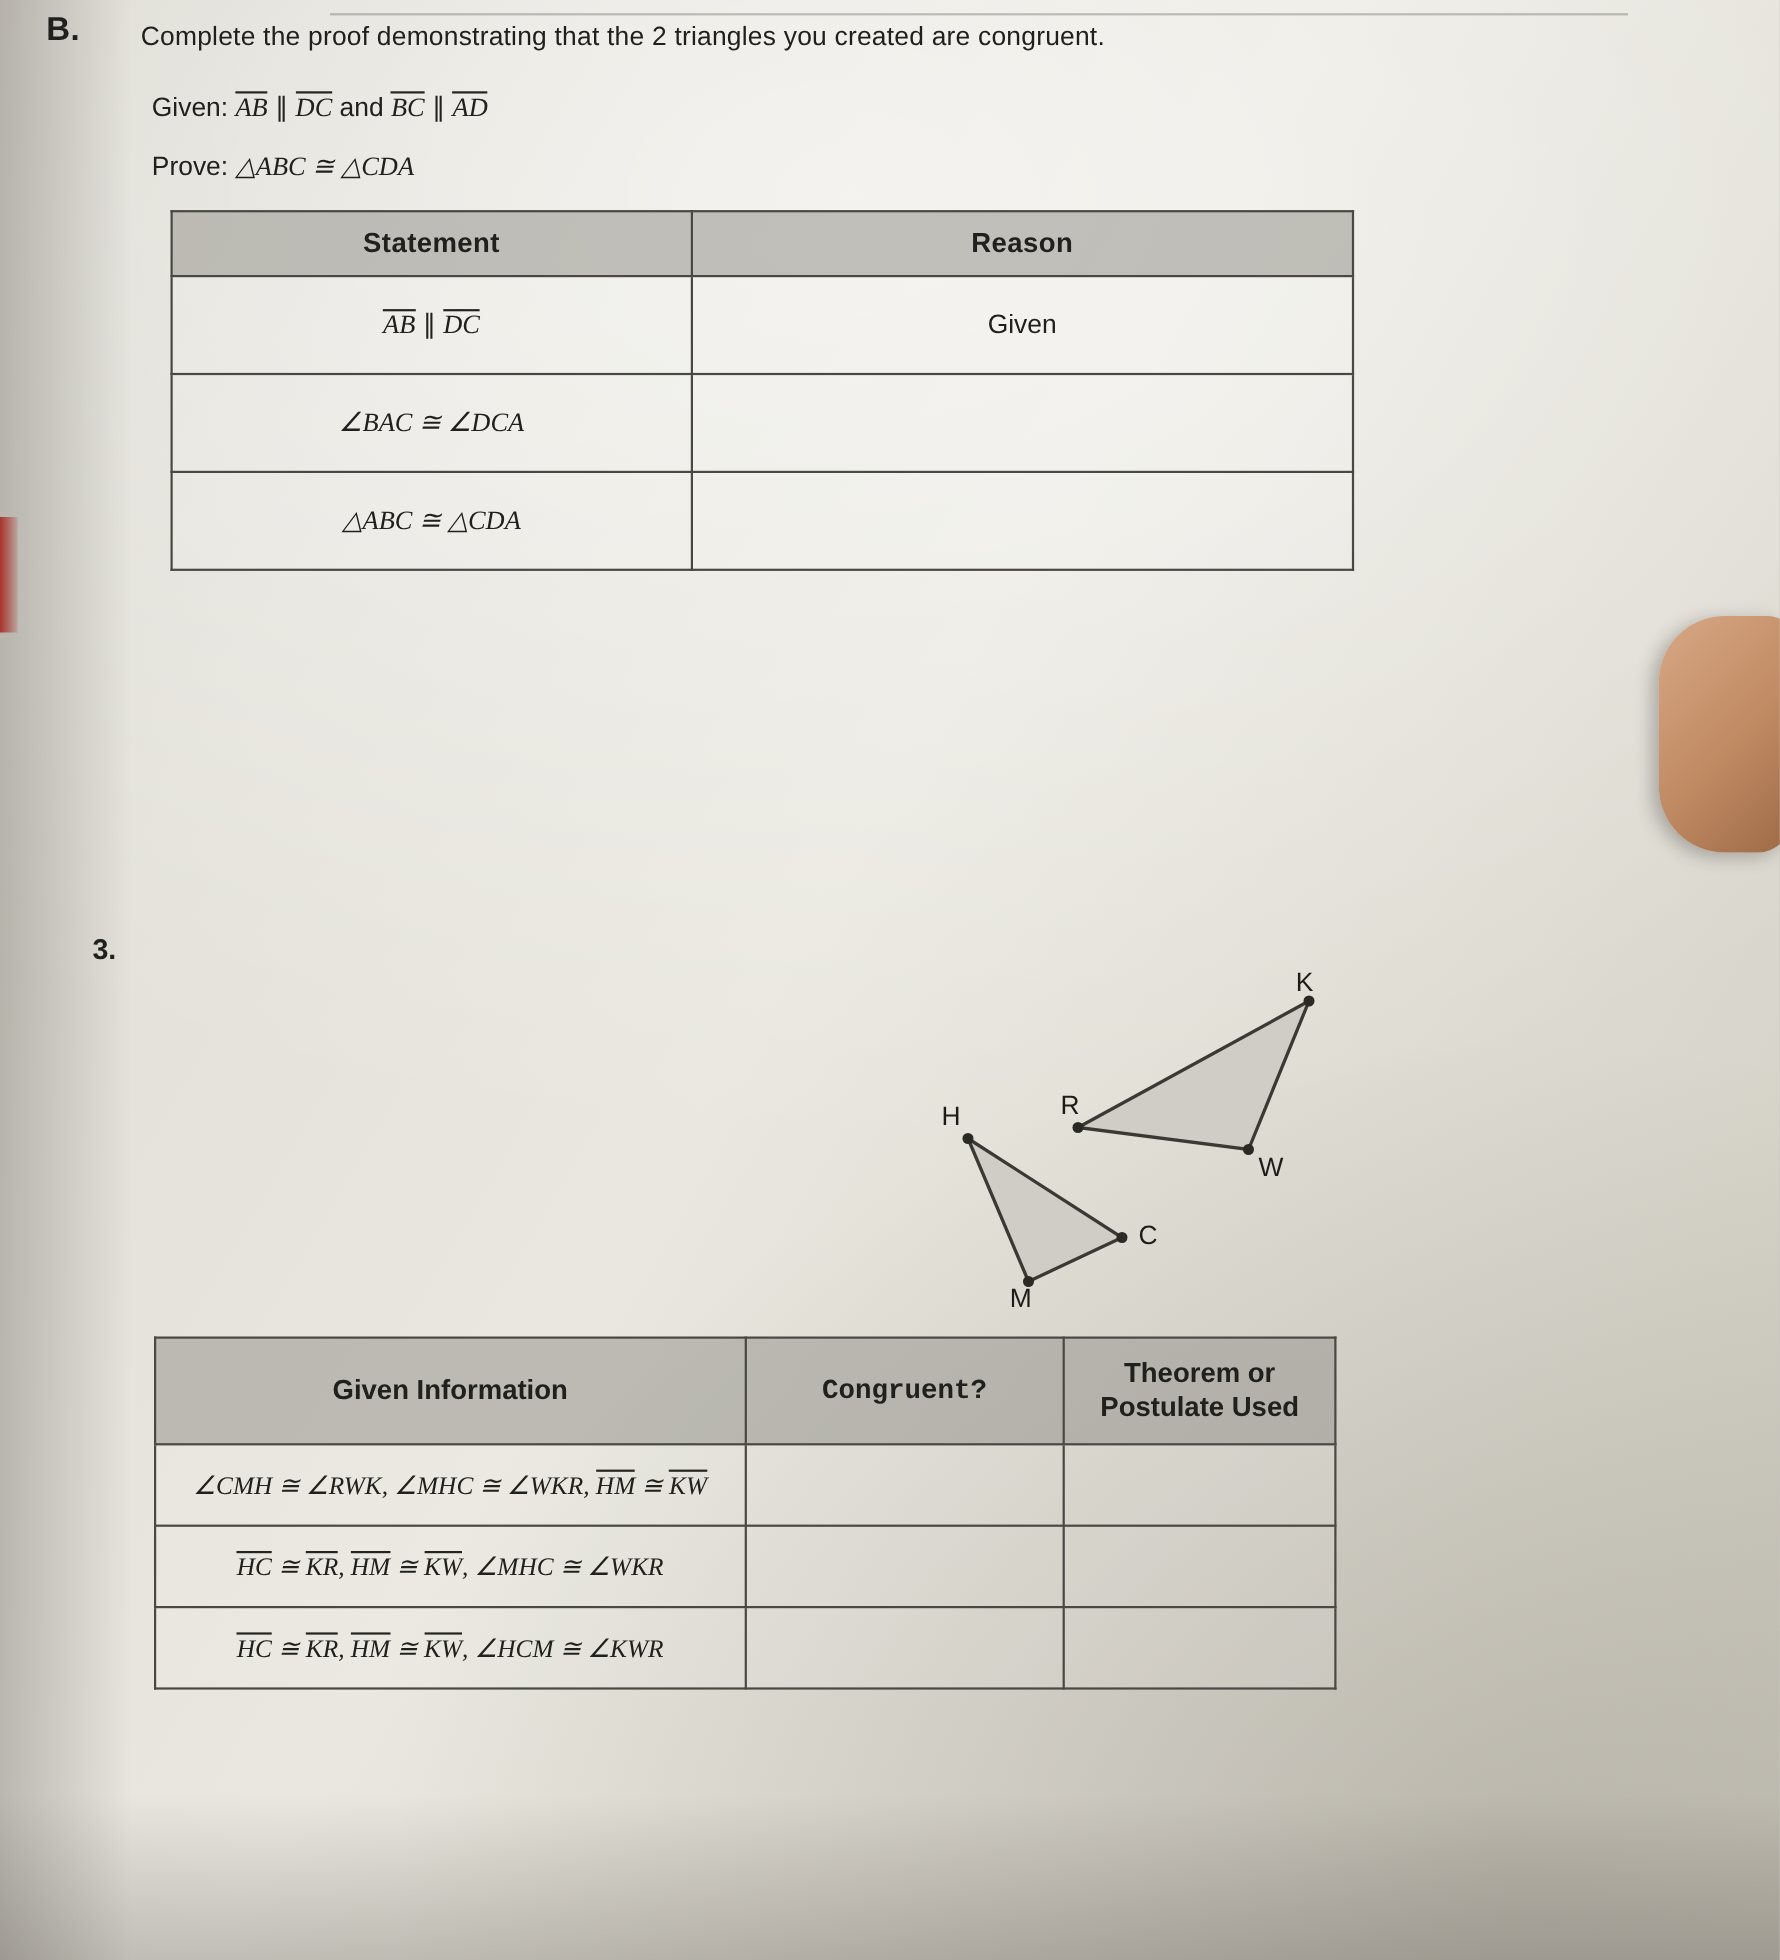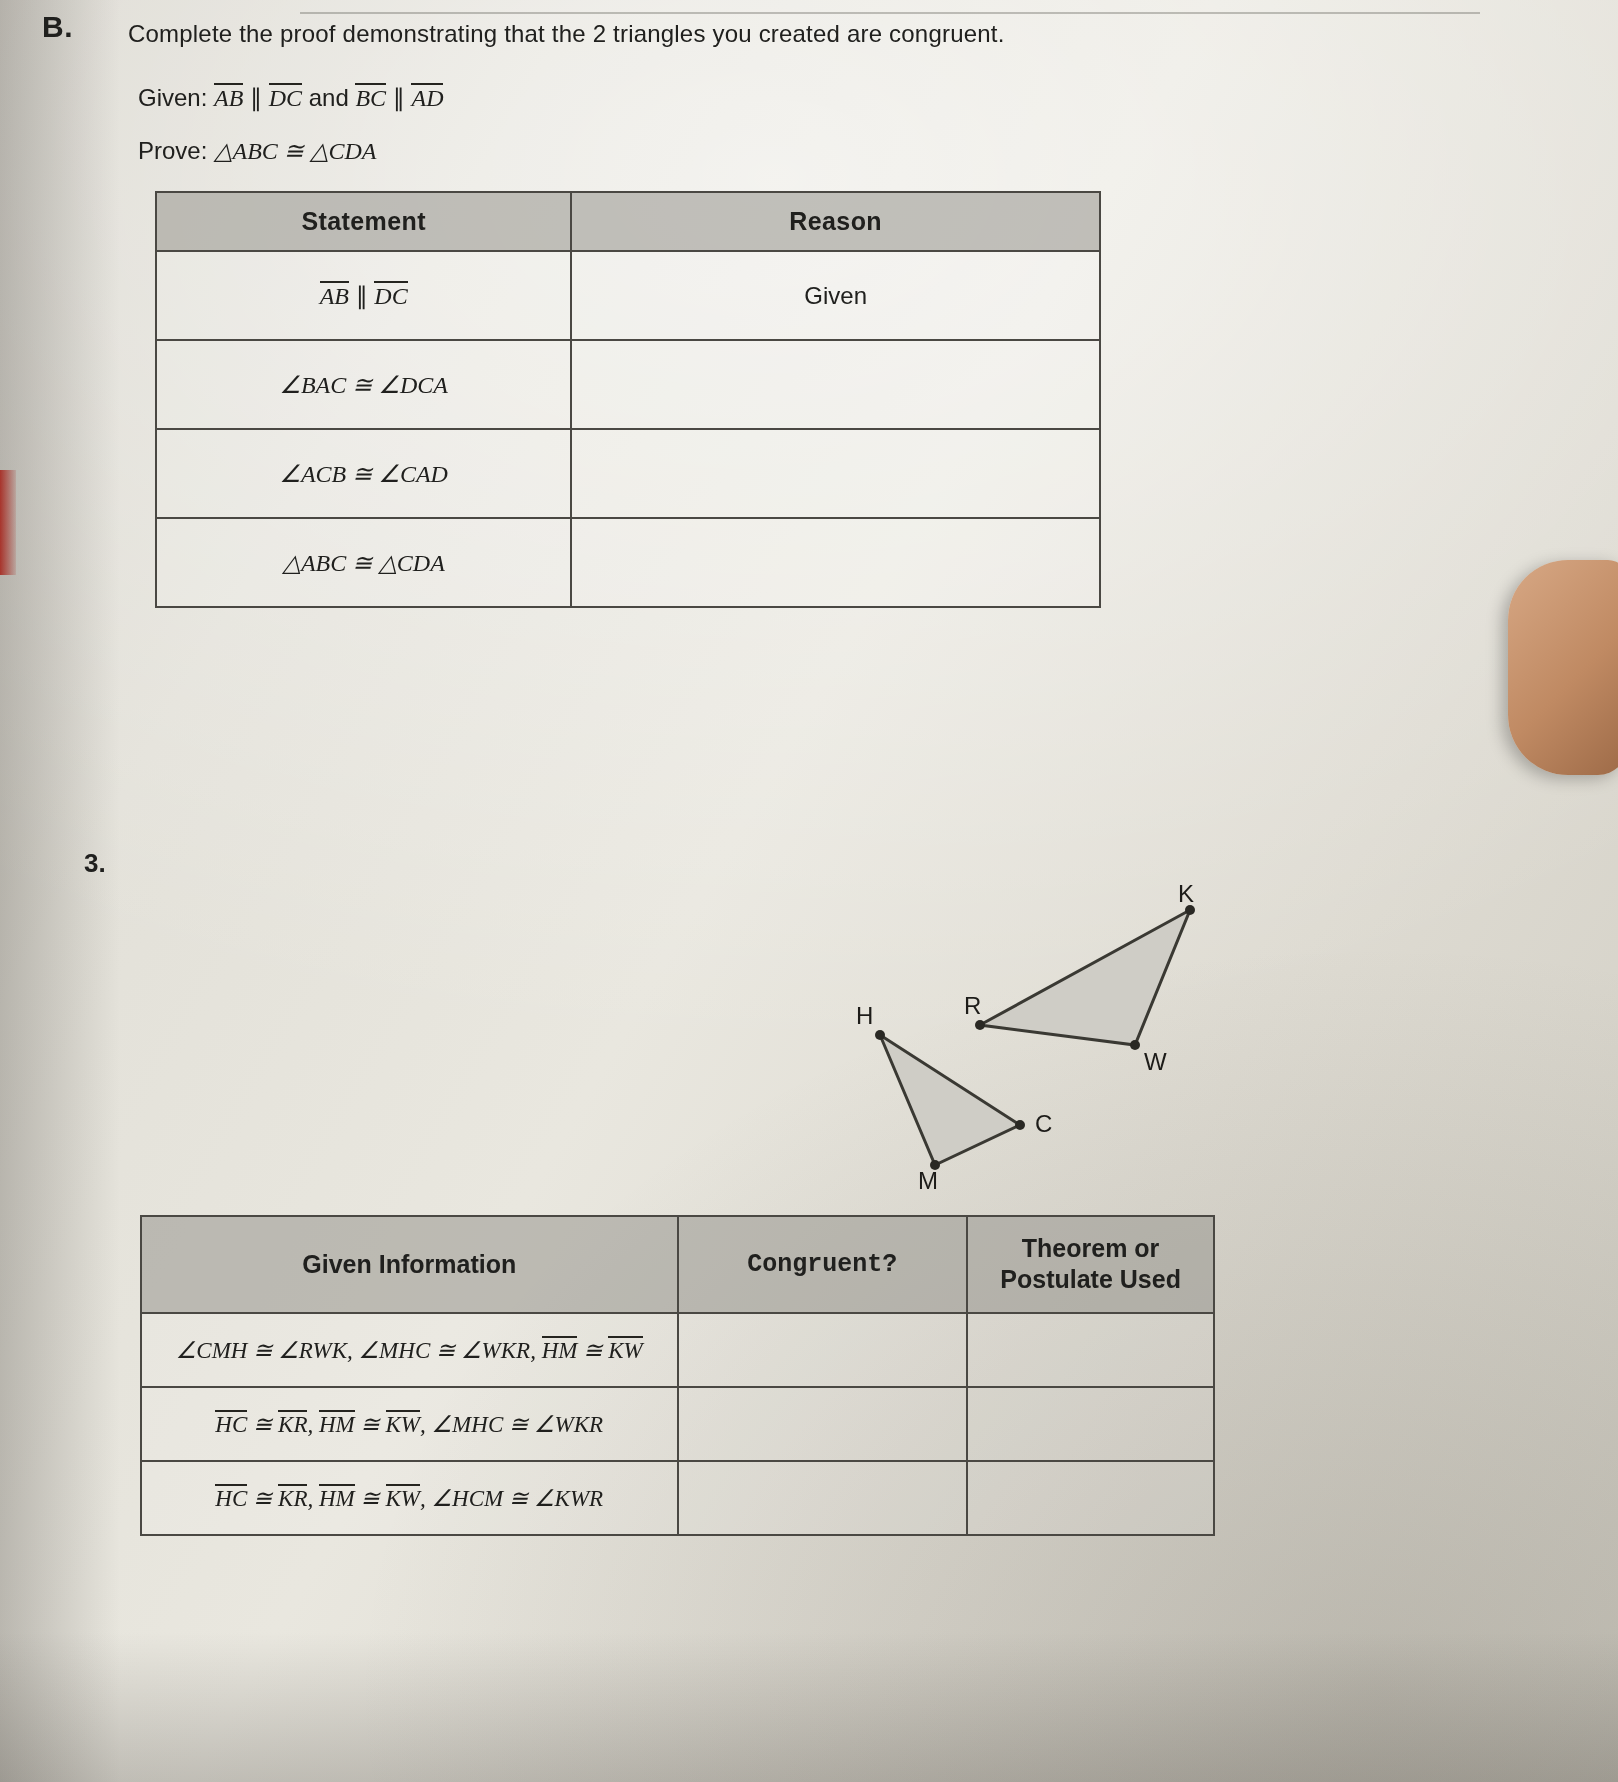--- a/index.html
+++ b/index.html
@@ -92,21 +92,21 @@
     padding-top: 1px;
     line-height: 1.05;
     font-family: "Liberation Serif", serif;
     font-style: italic;
   }
 
   
   table.proof {
     position: absolute;
     left: 155px; top: 191px;
-    width: 946px;
+    width: 1076px;
     border-collapse: collapse;
     background: rgba(255,255,255,0.12);
   }
   table.proof th, table.proof td {
     border: 2px solid #4a4843;
     text-align: center;
     vertical-align: middle;
   }
   table.proof th {
     background: rgba(150,148,140,0.55);
@@ -221,24 +221,20 @@
       <tr>
         <td>
           <span class="ovr">AB</span>
           <span class="serif">∥</span>
           <span class="ovr">DC</span>
         </td>
         <td>Given</td>
       </tr>
       <tr>
         <td class="ital">∠BAC ≅ ∠DCA</td>
-        <td></td>
-      </tr>
-      <tr>
-        <td class="ital">∠ACB ≅ ∠CAD</td>
         <td></td>
       </tr>
       <tr>
         <td class="ital">△ABC ≅ △CDA</td>
         <td></td>
       </tr>
     </tbody>
   </table>
 
   <div class="q3-number">3.</div>

